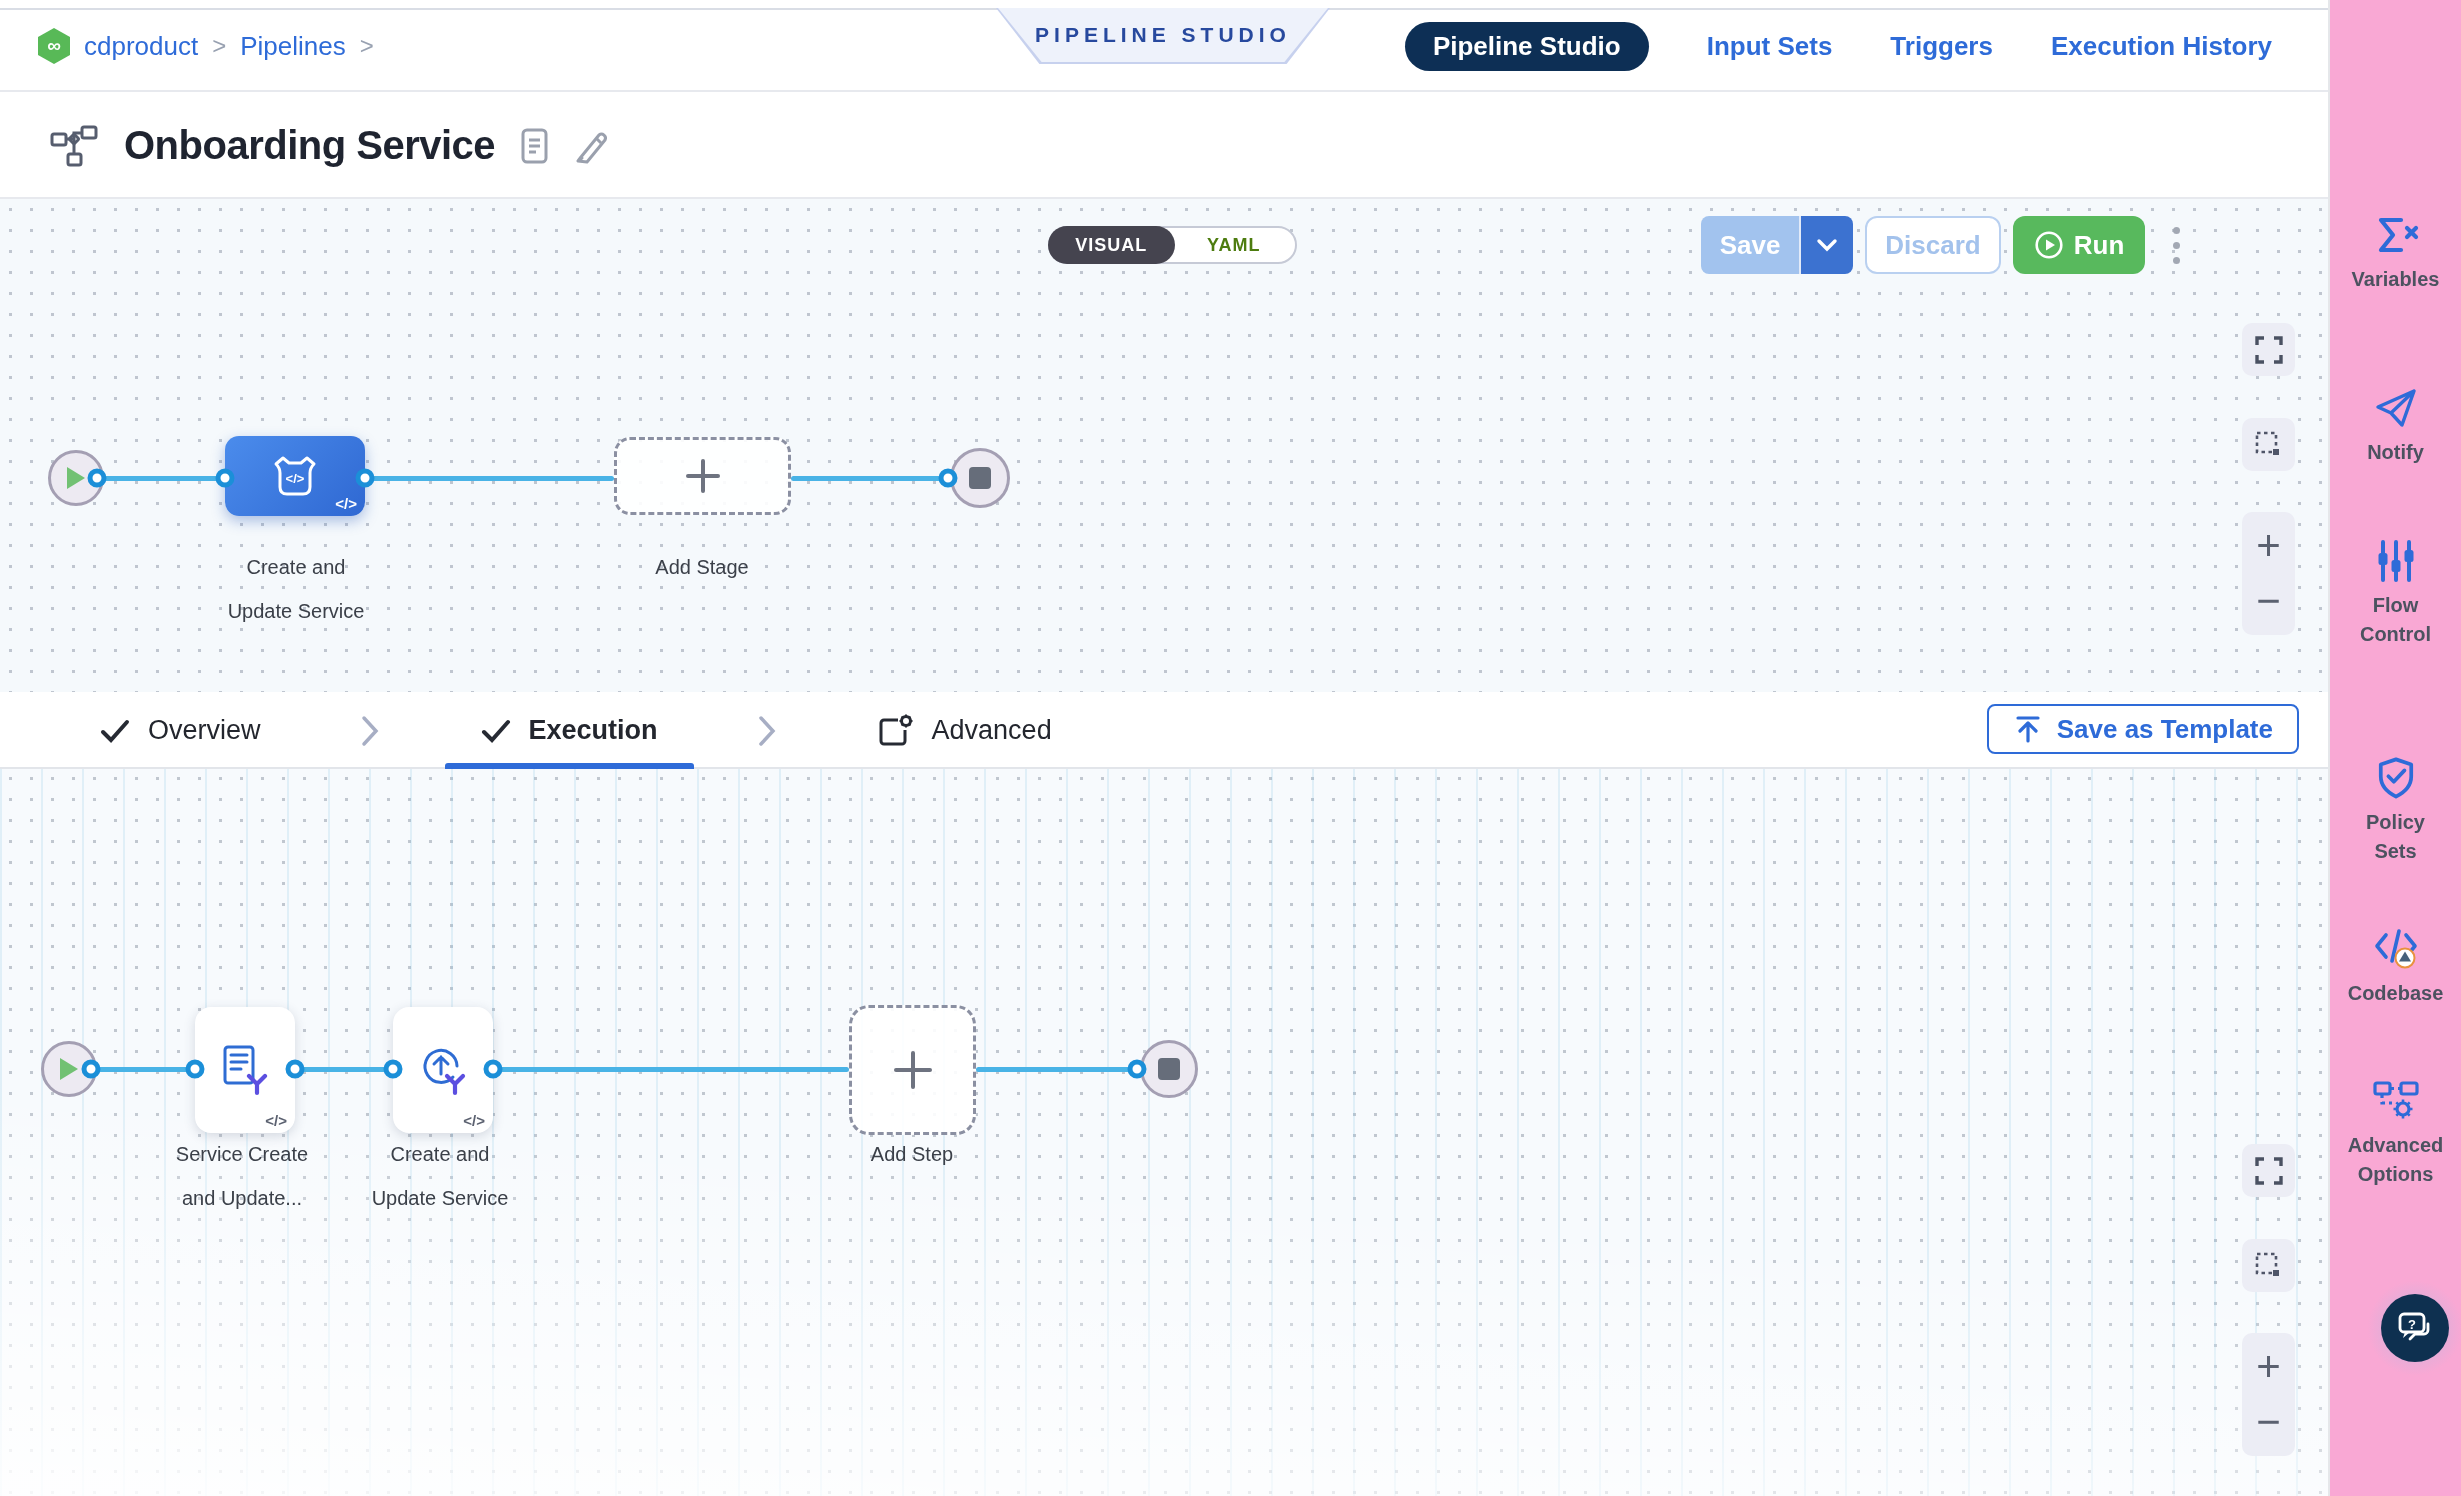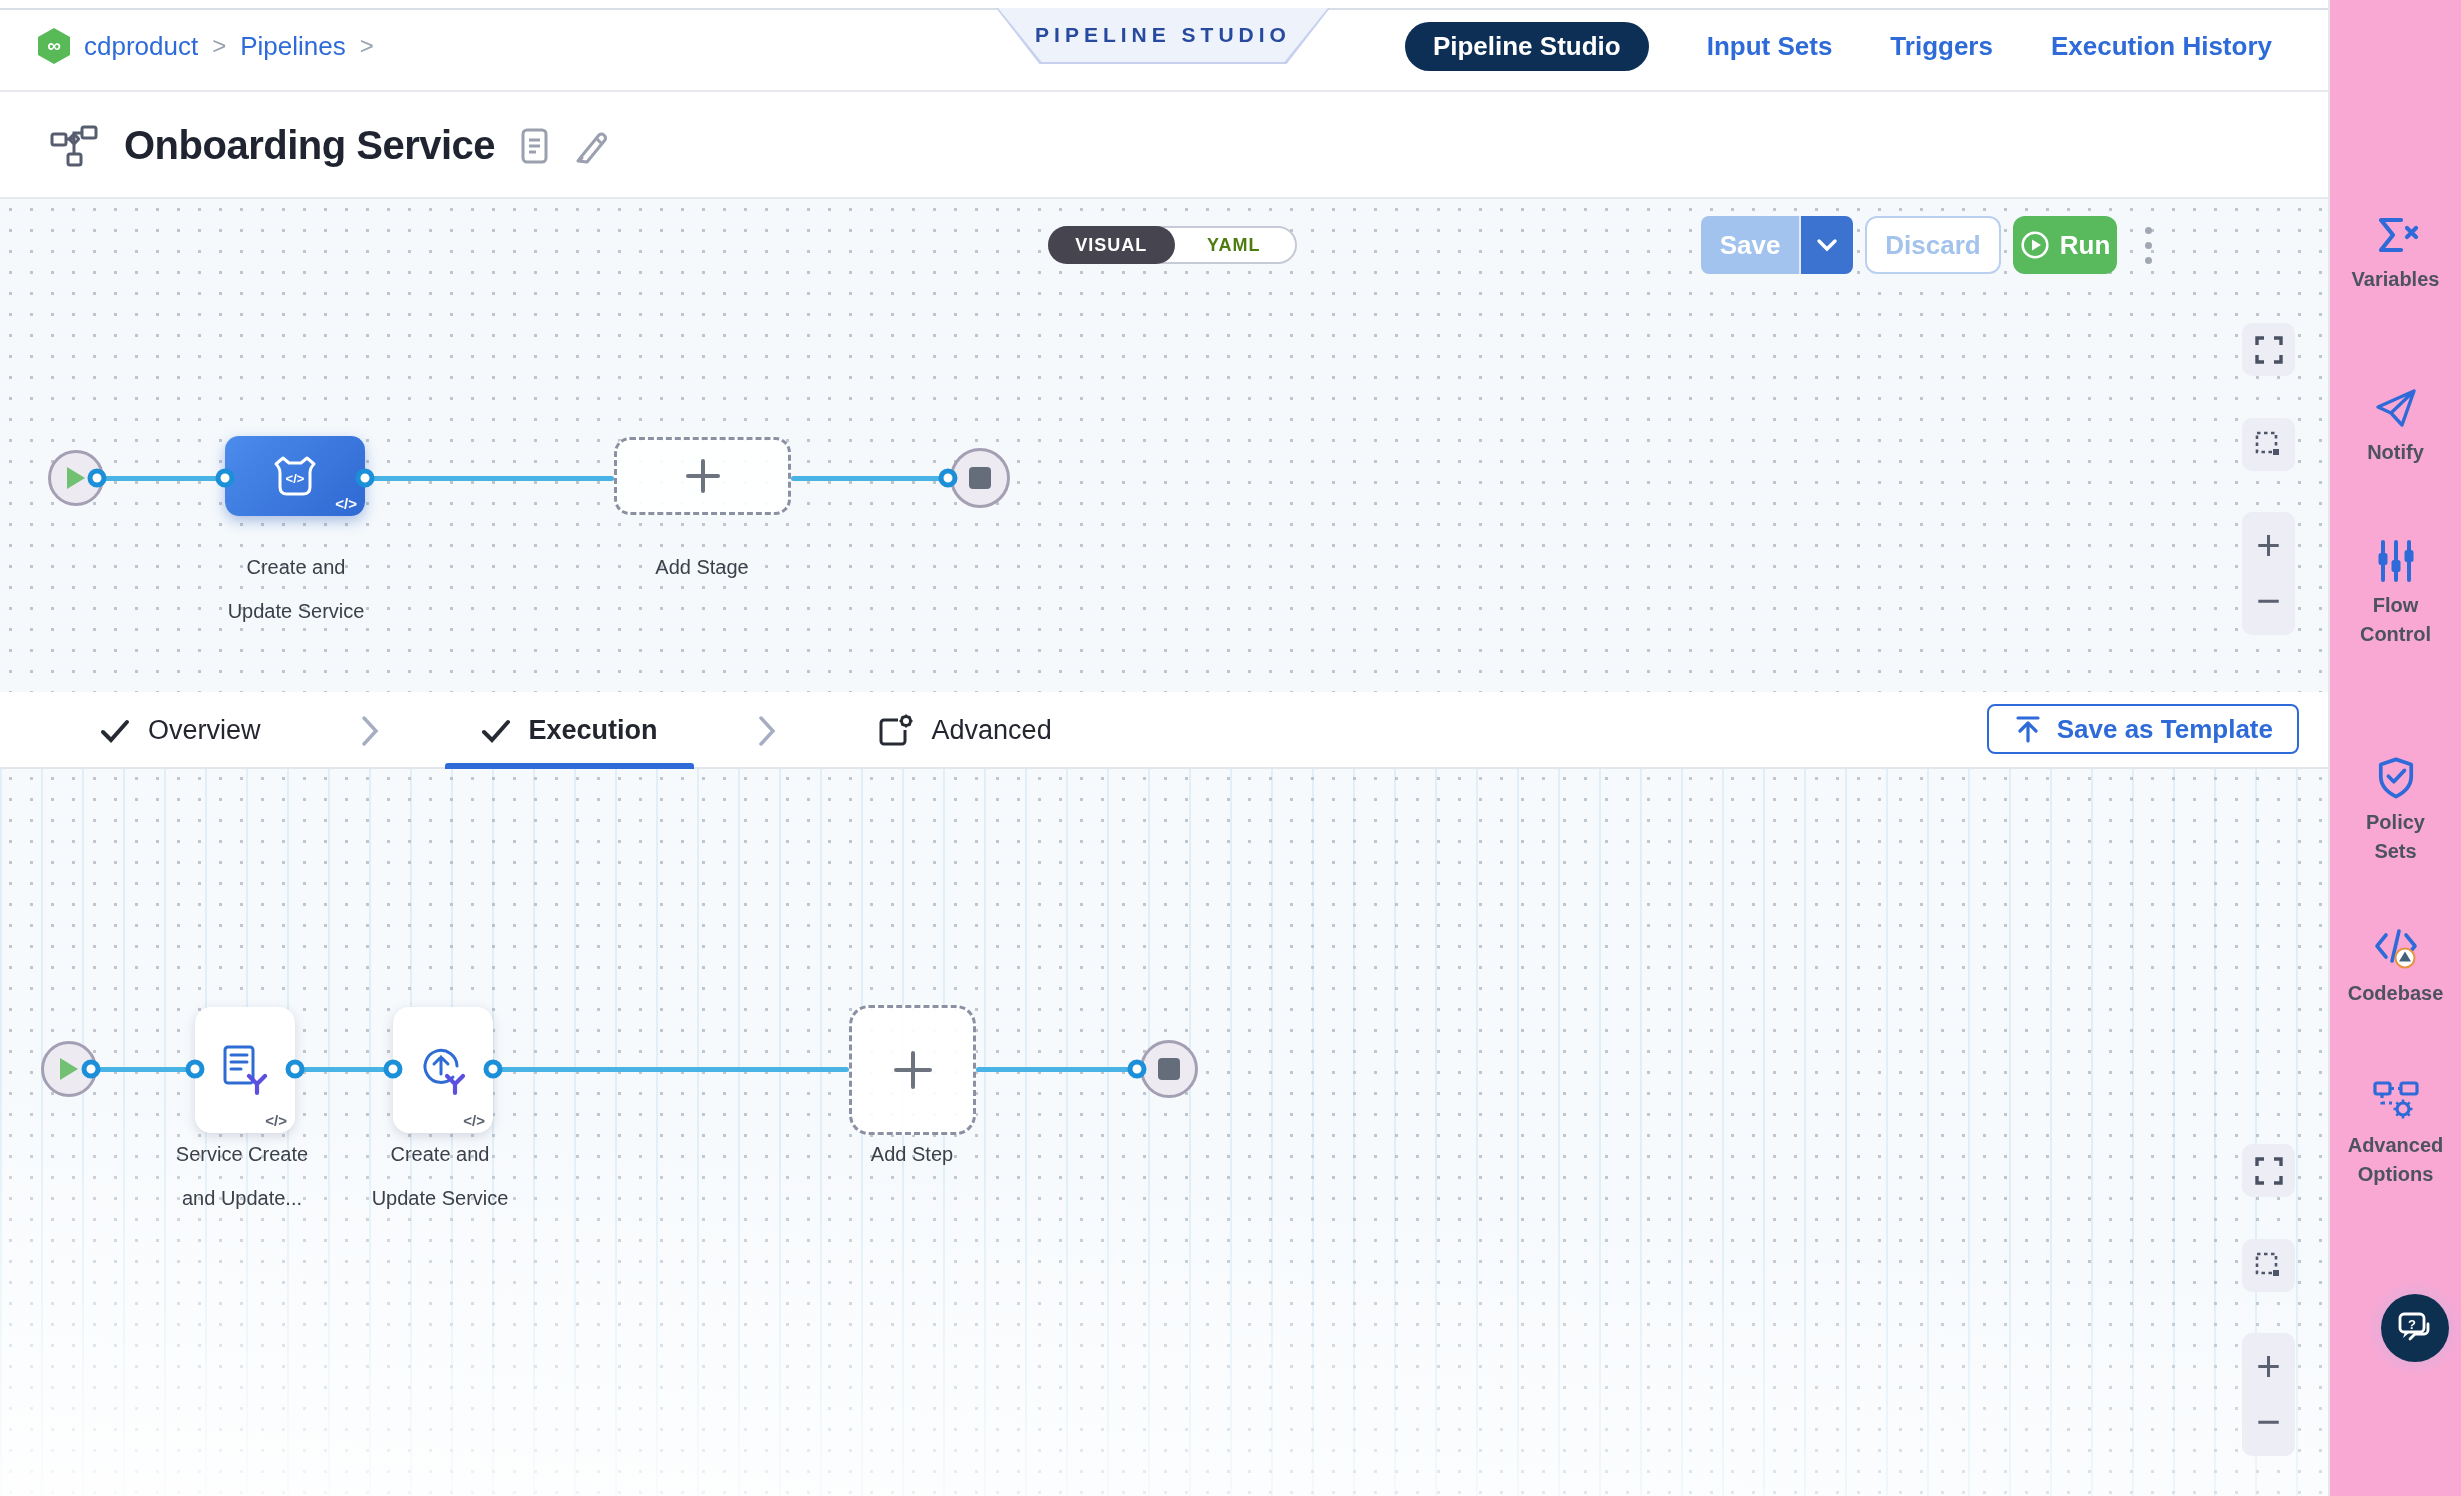--- a/index.html
+++ b/index.html
@@ -35,21 +35,21 @@
   .tg-seg { flex:1; height:38px; margin:-2px; display:flex; align-items:center; justify-content:center;
     font-size:18px; font-weight:bold; letter-spacing:1px; border-radius:20px; cursor:pointer; }
   .tg-seg.on { background:#45444f; color:#fff; }
   .tg-seg.off { color:#4d7c0f; }
   .hdr-btns { position:absolute; left:1680px; top:124px; height:58px; display:flex; align-items:center; }
   .btn { height:58px; display:flex; align-items:center; justify-content:center; font-size:26px; font-weight:bold; border-radius:12px; cursor:pointer; }
   .btn-save { width:98px; background:#a2c3ee; color:#fff; border-radius:8px 0 0 8px;margin-left:21px; }
   .btn-savechev { width:54px; height:58px; background:#3c72d0; border-radius:0 8px 8px 0; border-left:2px solid rgba(255,255,255,.85);
     display:flex; align-items:center; justify-content:center; cursor:pointer; }
   .btn-discard { width:136px; margin-left:12px; background:#fff; border:2px solid #b9d0f0; color:#a3c2ec; }
-  .btn-run { width:104px; margin-left:12px; background:#58b95d; color:#fff; gap:10px; }
+  .btn-run { width:132px; margin-left:12px; background:#58b95d; color:#fff; gap:10px; }
   .kebab { margin-left:16px; height:58px; width:30px; display:flex; flex-direction:column; align-items:center; justify-content:center; gap:8px; cursor:pointer; }
   .kebab i { width:7px; height:7px; border-radius:50%; background:#a2a8b3; }
 
   
   .canvas1 { position:absolute; top:199px; left:0; width:2328px; height:493px;
     background-color:#f5f9fc;
     background-image:radial-gradient(circle, rgba(148,156,170,.55) 1.8px, transparent 1.9px);
     background-size:21px 21px; }
   .canvas2 { position:absolute; top:768px; left:0; width:2328px; height:728px;
     background-color:#f7fafd;

